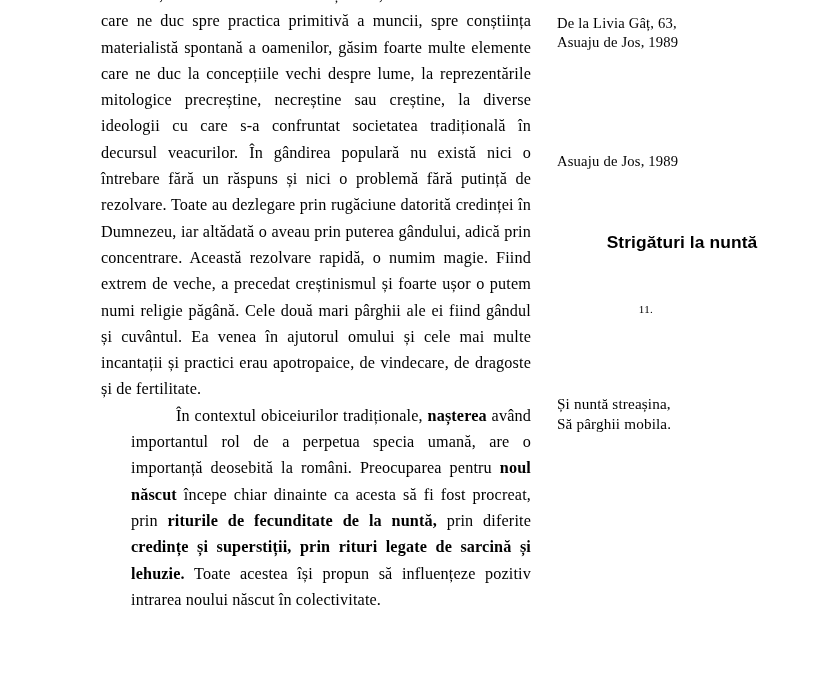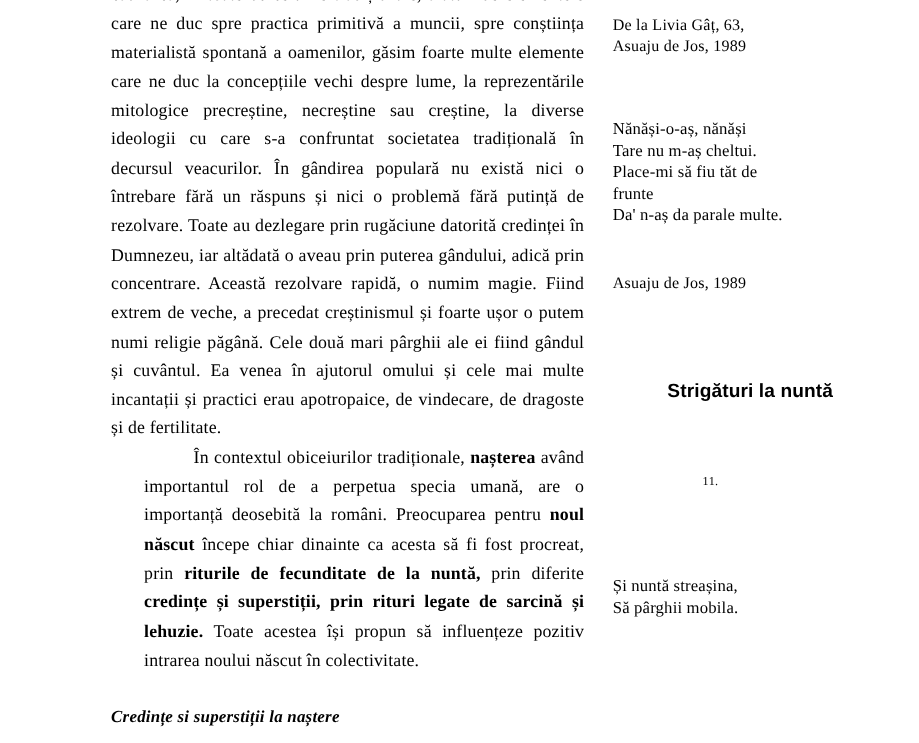--- a/index.html
+++ b/index.html
@@ -81,21 +81,21 @@
     margin: 0;
     letter-spacing: 0.15px;
   }
 
   .side-title {
     font-family: "Liberation Sans", "DejaVu Sans", sans-serif;
     font-size: 17.4px;
     font-weight: bold;
     line-height: 22px;
     text-align: center;
-    margin: 16px;
+    margin: 0;
     letter-spacing: 0.1px;
   }
 
   .verse-num {
     font-size: 11px;
     line-height: 20px;
     text-align: center;
     margin: 0;
     padding-right: 72px;
     letter-spacing: 0.4px;
@@ -113,44 +113,36 @@
 <div class="page">
 
   <div class="col-main">
 
     <p class="body-par"><span>cauză  că, în toate obiceiurile tradiționale, alături de elementele care ne duc spre practica primitivă a muncii, spre conștiința materialistă spontană a oamenilor, găsim foarte multe elemente care ne duc la concepțiile vechi despre lume, la reprezentările mitologice precreștine, necreștine sau creștine, la diverse ideologii cu care s-a confruntat societatea tradițională în decursul veacurilor. În gândirea populară nu există nici o întrebare fără un răspuns și nici o problemă fără putință de rezolvare. Toate au dezlegare prin rugăciune datorită credinței în Dumnezeu, iar altădată o aveau prin puterea gândului, adică prin concentrare. Această rezolvare rapidă, o numim magie. Fiind extrem de veche, a precedat creștinismul și foarte ușor o putem numi religie păgână. Cele două mari pârghii ale ei fiind gândul și cuvântul.  Ea venea în ajutorul omului și cele mai multe incantații și practici erau apotropaice, de vindecare, de dragoste și de fertilitate.</span></p>
 
     <p class="body-par indent"><span>În contextul obiceiurilor tradiționale, </span><b>nașterea</b><span> având importantul rol de a perpetua specia umană, are o importanță deosebită la români. Preocuparea pentru </span><b>noul născut</b><span> începe chiar dinainte ca acesta să fi fost procreat, prin </span><b>riturile de fecunditate de la nuntă,</b><span> prin diferite </span><b>credințe și superstiții, prin rituri legate de sarcină și lehuzie.</b><span> Toate acestea își propun să influențeze pozitiv intrarea noului născut în colectivitate.</span></p>
 
     <div class="spacer-line"></div>
 
-    <p class="sub-heading">Credințe si superstiții la naștere</p>
 
     <div class="spacer-line"></div>
 
   </div>
 
   <div class="col-side">
 
     <div class="gap-32"></div>
 
     <p class="attrib">
       <span>De la Livia Gâț, 63,</span><br>
       <span>Asuaju de Jos, 1989</span>
     </p>
 
     <div class="gap-56"></div>
 
-    <p class="verse">
-      <span>Nănăși-o-aș, nănăși</span><br>
-      <span>Tare nu m-aș cheltui.</span><br>
-      <span>Place-mi să fiu tăt de</span><br>
-      <span>frunte</span><br>
-      <span>Da' n-aș da parale multe.</span>
-    </p>
 
     <div class="gap-24"></div>
 
     <p class="attrib">
       <br>
       <span>Asuaju de Jos, 1989</span>
     </p>
 
     <div class="gap-60"></div>
 

